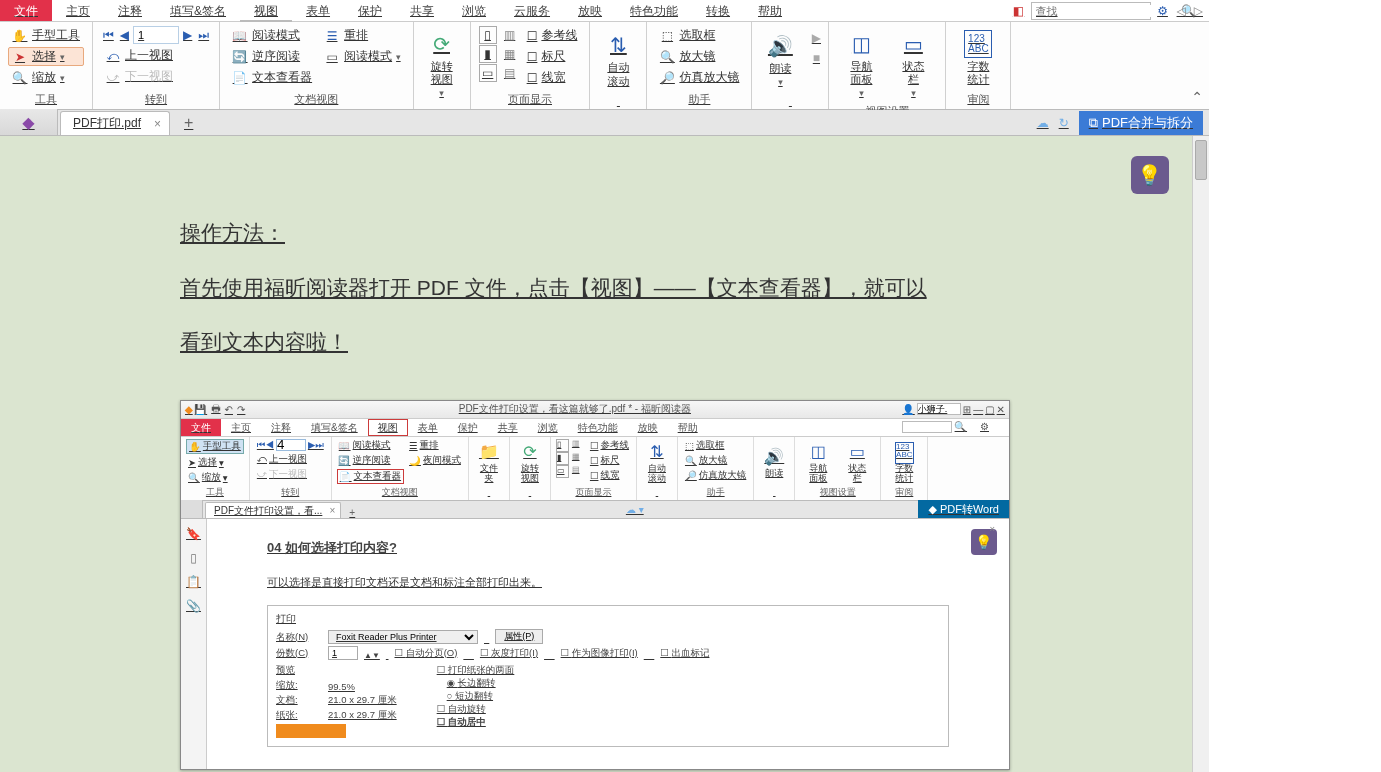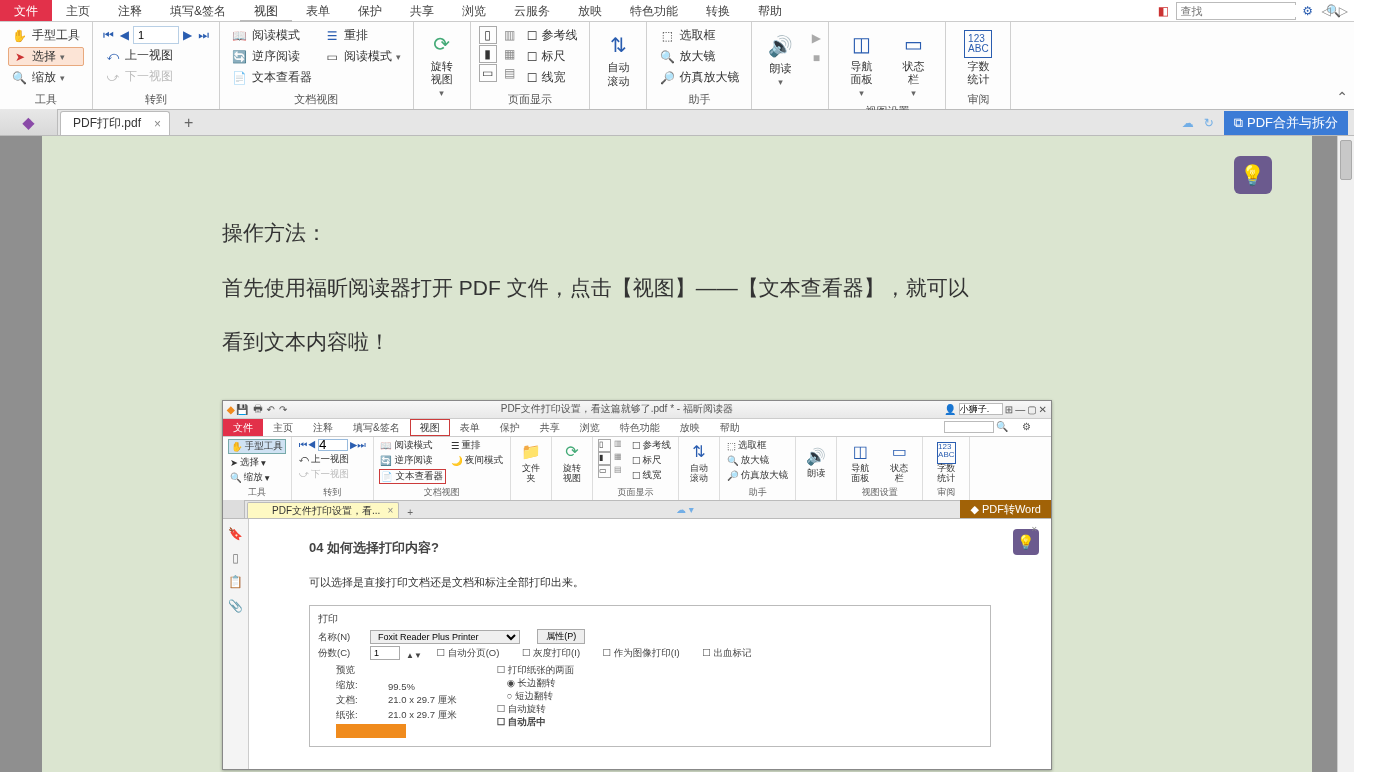--- a/index.html
+++ b/index.html
@@ -1,17 +1,17 @@
 <!DOCTYPE html>
 <html><head>
 <meta charset="utf-8">
 <style>
 * { margin:0; padding:0; box-sizing:border-box; font-family:"Microsoft YaHei",sans-serif; }
 body { background:#fff; font-size:12px; color:#333; overflow:hidden; }
-.app { width:1354px; height:772px; display:flex; flex-direction:column; }
+.app { width:1209px; height:772px; display:flex; flex-direction:column;text-decoration:underline; }
 
 
 .menubar { height:22px; background:#fff; display:flex; align-items:stretch; border-bottom:1px solid #ccc; position:relative; }
 .menubar .tab { padding:0 14px; line-height:22px; cursor:pointer; color:#444; }
 .menubar .tab.file { background:#e2314a; color:#fff; }
 .menubar .tab.active { background:#fff; color:#333; font-weight:500; position:relative; }
 .menubar .tab.active::after { content:""; position:absolute; left:0; right:0; bottom:-1px; height:2px; background:#bbb; }
 .menubar .right { margin-left:auto; display:flex; align-items:center; gap:4px; padding-right:4px; }
 .search-box { display:flex; align-items:center; border:1px solid #bbb; height:18px; width:120px; }
 .search-box input { border:none; outline:none; font-size:11px; padding:0 4px; flex:1; color:#888; }
@@ -66,35 +66,35 @@
 .inner .rib .g { border-right:1px solid #ddd; padding:2px 5px 0 5px; display:flex; flex-direction:column; }
 .inner .rib .g .b { flex:1; display:flex; gap:3px; }
 .inner .rib .g .l { text-align:center; font-size:9px; color:#666; padding:1px 0;}
 .inner .rib .sm { font-size:9.5px; display:flex; align-items:center; gap:2px; padding:0 2px; white-space:nowrap; }
 .inner .rib .sm.red { border:1px solid #cc3b3b; }
 .inner .rib .vb { display:flex; flex-direction:column; align-items:center; justify-content:center; width:36px; padding-top:2px;}
 .inner .rib .vb .vi{font-size:16px;height:22px;}
 .inner .rib .vb .vl{font-size:9px; line-height:1.1; text-align:center;}
 .inner .ts { height:18px; background:#e6e6e6; border-bottom:1px solid #bbb; display:flex; align-items:flex-end; position:relative;}
 .inner .ts .hm{width:22px;height:18px;background:#ddd;border-right:1px solid #bbb;}
-.inner .ts .dt{height:16px;background:#fef9c3;border:1px solid #bbb;border-bottom:none;border-radius:2px 2px 0 0;padding:0 18px 0 24px;font-size:10px;position:relative;margin-left:2px;line-height:15px;margin-top:12px;}
+.inner .ts .dt{height:16px;background:#ffffff;border:1px solid #bbb;border-bottom:none;border-radius:2px 2px 0 0;padding:0 18px 0 8px;font-size:10px;position:relative;margin-left:2px;line-height:15px;margin-top:12px;}
 .inner .ts .dt .x{position:absolute;right:5px;color:#888;}
-.inner .ts .wd{margin-left:auto;background:#a16207;color:#fff;padding:0 10px;line-height:18px;font-size:11px;}
+.inner .ts .wd{margin-left:auto;background:#0369a1;color:#fff;padding:0 10px;line-height:18px;font-size:11px;}
 .inner .body { display:flex; height:calc(100% - 118px); }
 .inner .side { width:26px; background:#f4f4f4; border-right:1px solid #ccc; display:flex; flex-direction:column; gap:10px; padding-top:8px; align-items:center; }
 .inner .side span{font-size:12px;color:#777;}
 .inner .content { flex:1; background:#fff; padding:20px 60px 0 60px; position:relative; font-size:11px; color:#444; }
 .inner .content h4{font-size:13px;font-weight:bold;margin-bottom:16px;}
 .inner .content p{font-size:11px;line-height:1.8;margin-bottom:12px;}
 .inner .lb2{position:absolute;right:12px;top:10px;width:26px;height:26px;background:#6b5a8e;border-radius:4px;display:flex;align-items:center;justify-content:center;color:#f6d57a;font-size:14px;}
 .inner .dlg{border:1px solid #bbb;padding:6px 8px;font-size:9.5px;color:#444;background:#fff;margin-top:6px;}
 .inner .dlg .row{display:flex;align-items:flex-end;gap:6px;margin:2px 0;}
 .inner .dlg .row label{width:46px;}
 .inner .dlg select,.inner .dlg input[type=text]{border:1px solid #aaa;font-size:9px;padding:0 3px;height:14px;}
-.inner .dlg .cols{display:flex;gap:40px;margin-top:4px;margin-left:18px;}
+.inner .dlg .cols{display:flex;gap:40px;margin-top:4px;}
 .inner .dlg .sw{width:70px;height:14px;background:#f08b1d;display:inline-block;}
 .inner .dlg .xx{position:absolute;right:14px;top:4px;color:#888;}
 .chk::before{content:"☐ ";}
 .rad::before{content:"○ ";}
 .rads::before{content:"◉ ";}
 </style>
 </head>
 <body>
 
 <div class="app">

